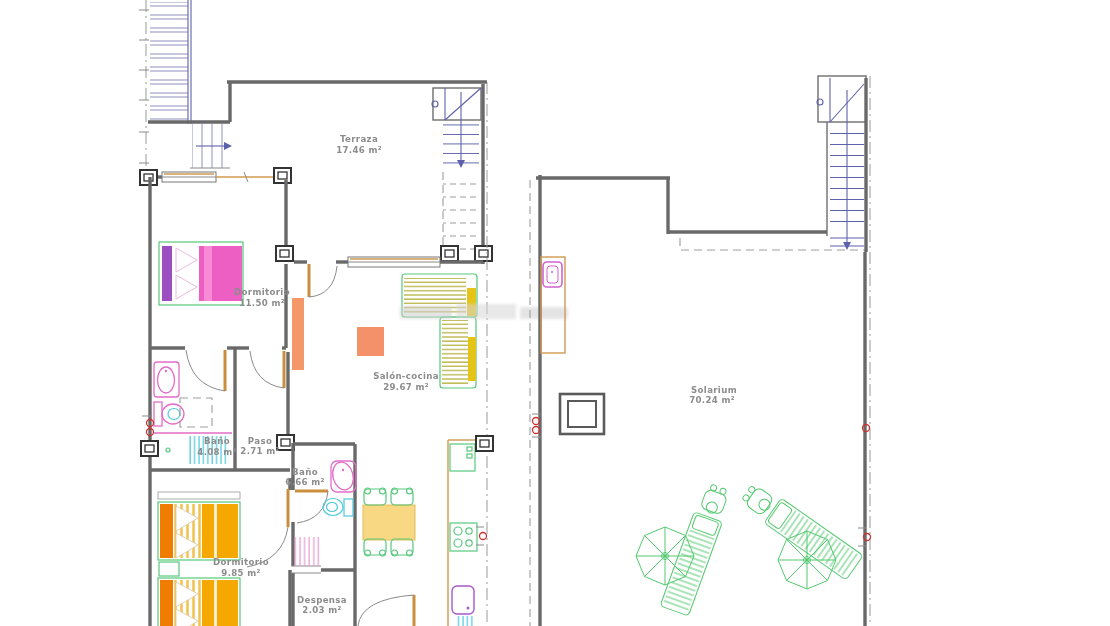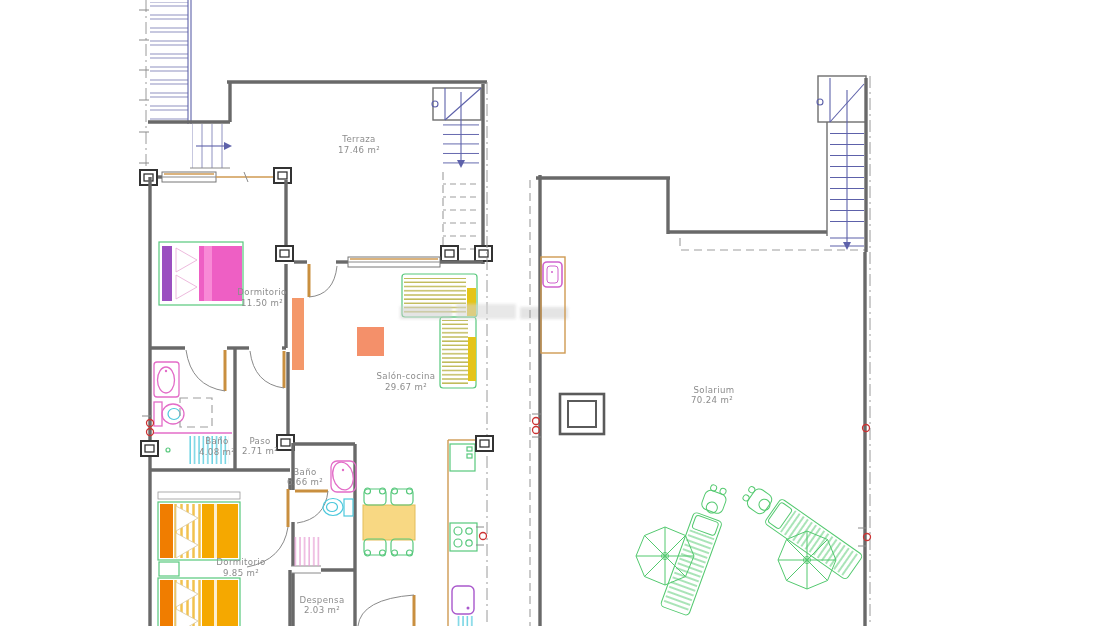--- a/index.html
+++ b/index.html
@@ -1,17 +1,17 @@
 <!DOCTYPE html>
 <html><head>
 <meta charset="utf-8">
 <style>
   html,body{margin:0;padding:0;background:#fff;}
   .canvas{position:relative;width:912px;height:626px;background:#ffffff;overflow:hidden;
-          font-family:"DejaVu Sans",sans-serif;}
+          font-family:"DejaVu Sans",sans-serif;font-weight:bold;}
   svg{display:block}
   .w   {stroke:#696969;stroke-width:3.4;fill:none;stroke-linecap:butt}
   .w2  {stroke:#6e6e6e;stroke-width:1.4;fill:none}
   .thin{stroke:#8a8a8a;stroke-width:1;fill:none}
   .blue{stroke:#5d61aa;stroke-width:1.1;fill:none}
   .dash{stroke:#9d9d9d;stroke-width:1.1;fill:none;stroke-dasharray:8 5}
   .ddot{stroke:#9a9a9a;stroke-width:1;fill:none;stroke-dasharray:12 4 2 4}
   .tan {stroke:#cf9a52;stroke-width:1.4;fill:none}
   .tanleaf{stroke:#c98f3f;stroke-width:3;fill:none}
   .green{stroke:#57c87c;stroke-width:1.2;fill:none}

